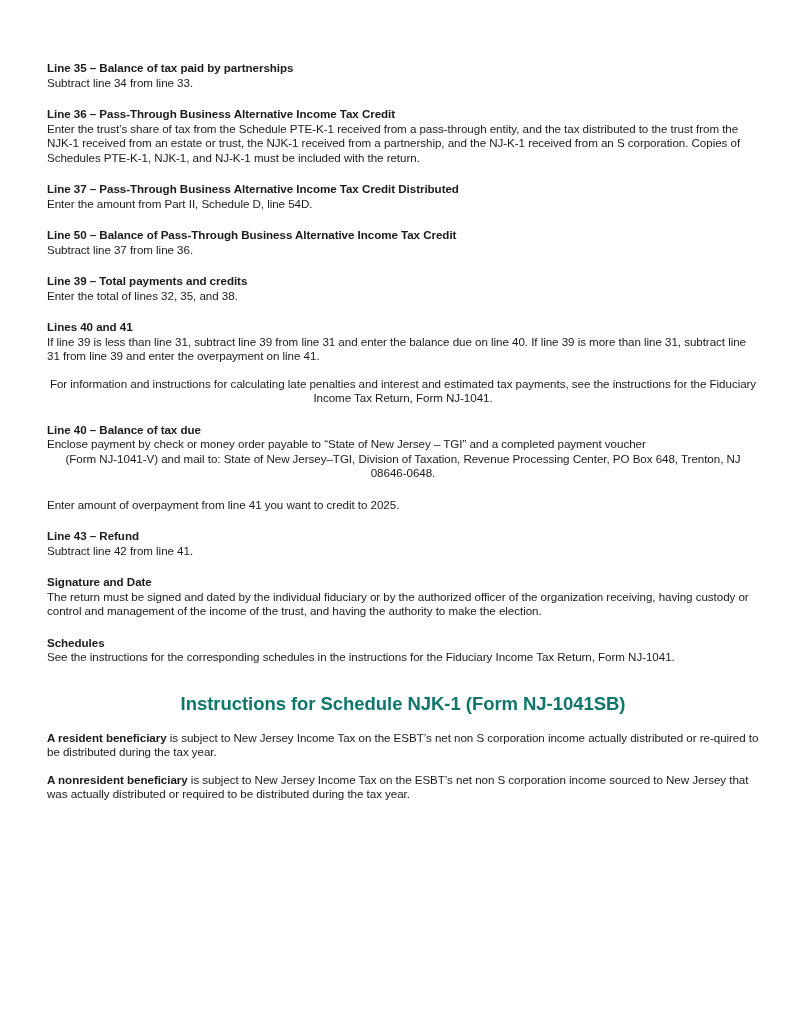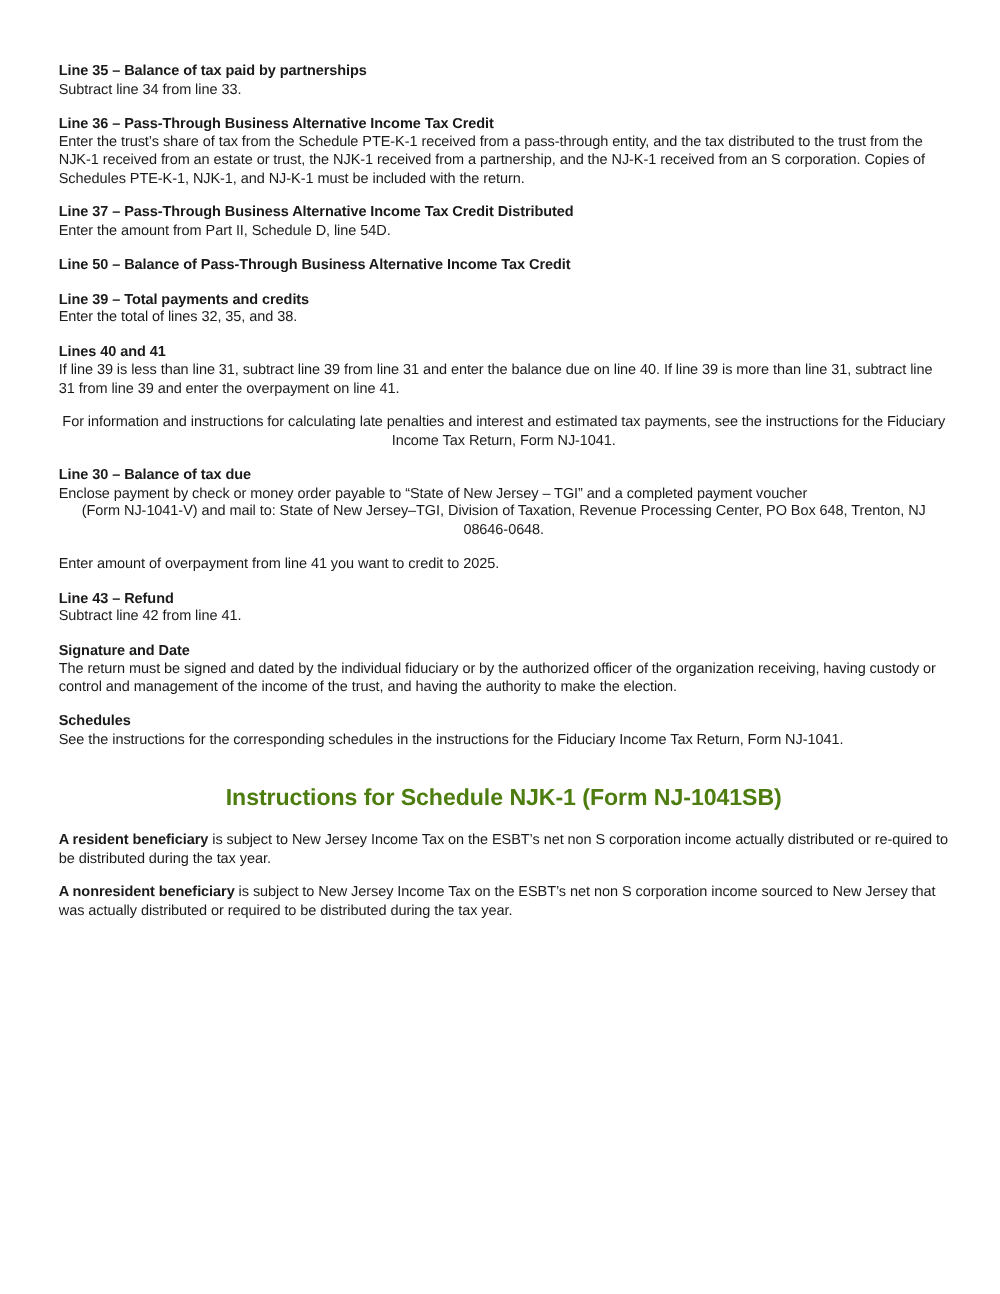--- a/index.html
+++ b/index.html
@@ -18,42 +18,42 @@
     .page {
       position: absolute;
       left: 47px;
       top: 44px;
       width: 712px;
       font-size: 11.6px;
       line-height: 14.5px;
       letter-spacing: -0.05px;
     }
     .section {
-      margin: 6px 0 13px 0;
+      margin: 17px 0 13px 0;
     }
     .section h3 {
       margin: 0;
       font-size: 11.6px;
       font-weight: bold;
       line-height: 14.5px;
     }
     .section p {
       margin: 0;
     }
     .section p + p {
       margin-top: 13px;
       text-align: center;
     }
     .title {
       text-align: center;
       font-size: 18.5px;
       font-weight: bold;
       line-height: 22px;
       margin: 28px 0 16px 0;
-      color: #4d7c0f;
+      color: #0f766e;
     }
     .para {
       margin: 0 0 13px 0;
     }
     .para b {
       font-weight: bold;
     }
   </style>
 </head>
 <body>
@@ -70,35 +70,36 @@
     <p>Enter the trust’s share of tax from the Schedule PTE-K-1 received from a pass-through entity, and the tax distributed to the trust from the NJK-1 received from an estate or trust, the NJK-1 received from a partnership, and the NJ-K-1 received from an S corporation. Copies of Schedules PTE-K-1, NJK-1, and NJ-K-1 must be included with the return.</p>
   </div>
 
   <div class="section">
     <h3>Line 37 – Pass-Through Business Alternative Income Tax Credit Distributed</h3>
     <p>Enter the amount from Part II, Schedule D, line 54D.</p>
   </div>
 
   <div class="section">
     <h3>Line 50 – Balance of Pass-Through Business Alternative Income Tax Credit</h3>
+    <p>Subtract line 37 from line 36.</p>
   </div>
 
   <div class="section">
     <h3>Line 39 – Total payments and credits</h3>
     <p>Enter the total of lines 32, 35, and 38.</p>
   </div>
 
   <div class="section">
     <h3>Lines 40 and 41</h3>
     <p>If line 39 is less than line 31, subtract line 39 from line 31 and enter the balance due on line 40. If line 39 is more than line 31, subtract line 31 from line 39 and enter the overpayment on line 41.</p>
     <p>For information and instructions for calculating late penalties and interest and estimated tax payments, see the instructions for the Fiduciary Income Tax Return, Form NJ-1041.</p>
   </div>
 
   <div class="section">
-    <h3>Line 30 – Balance of tax due</h3>
+    <h3>Line 40 – Balance of tax due</h3>
     <p style="margin:0">Enclose payment by check or money order payable to “State of New Jersey – TGI” and a completed payment voucher</p>
     <p style="margin:0">(Form NJ-1041-V) and mail to: State of New Jersey–TGI, Division of Taxation, Revenue Processing Center, PO Box 648, Trenton, NJ 08646-0648.</p>
   </div>
 
   <div class="section">
     <p>Enter amount of overpayment from line 41 you want to credit to 2025.</p>
   </div>
 
   <div class="section">
     <h3>Line 43 – Refund</h3>

